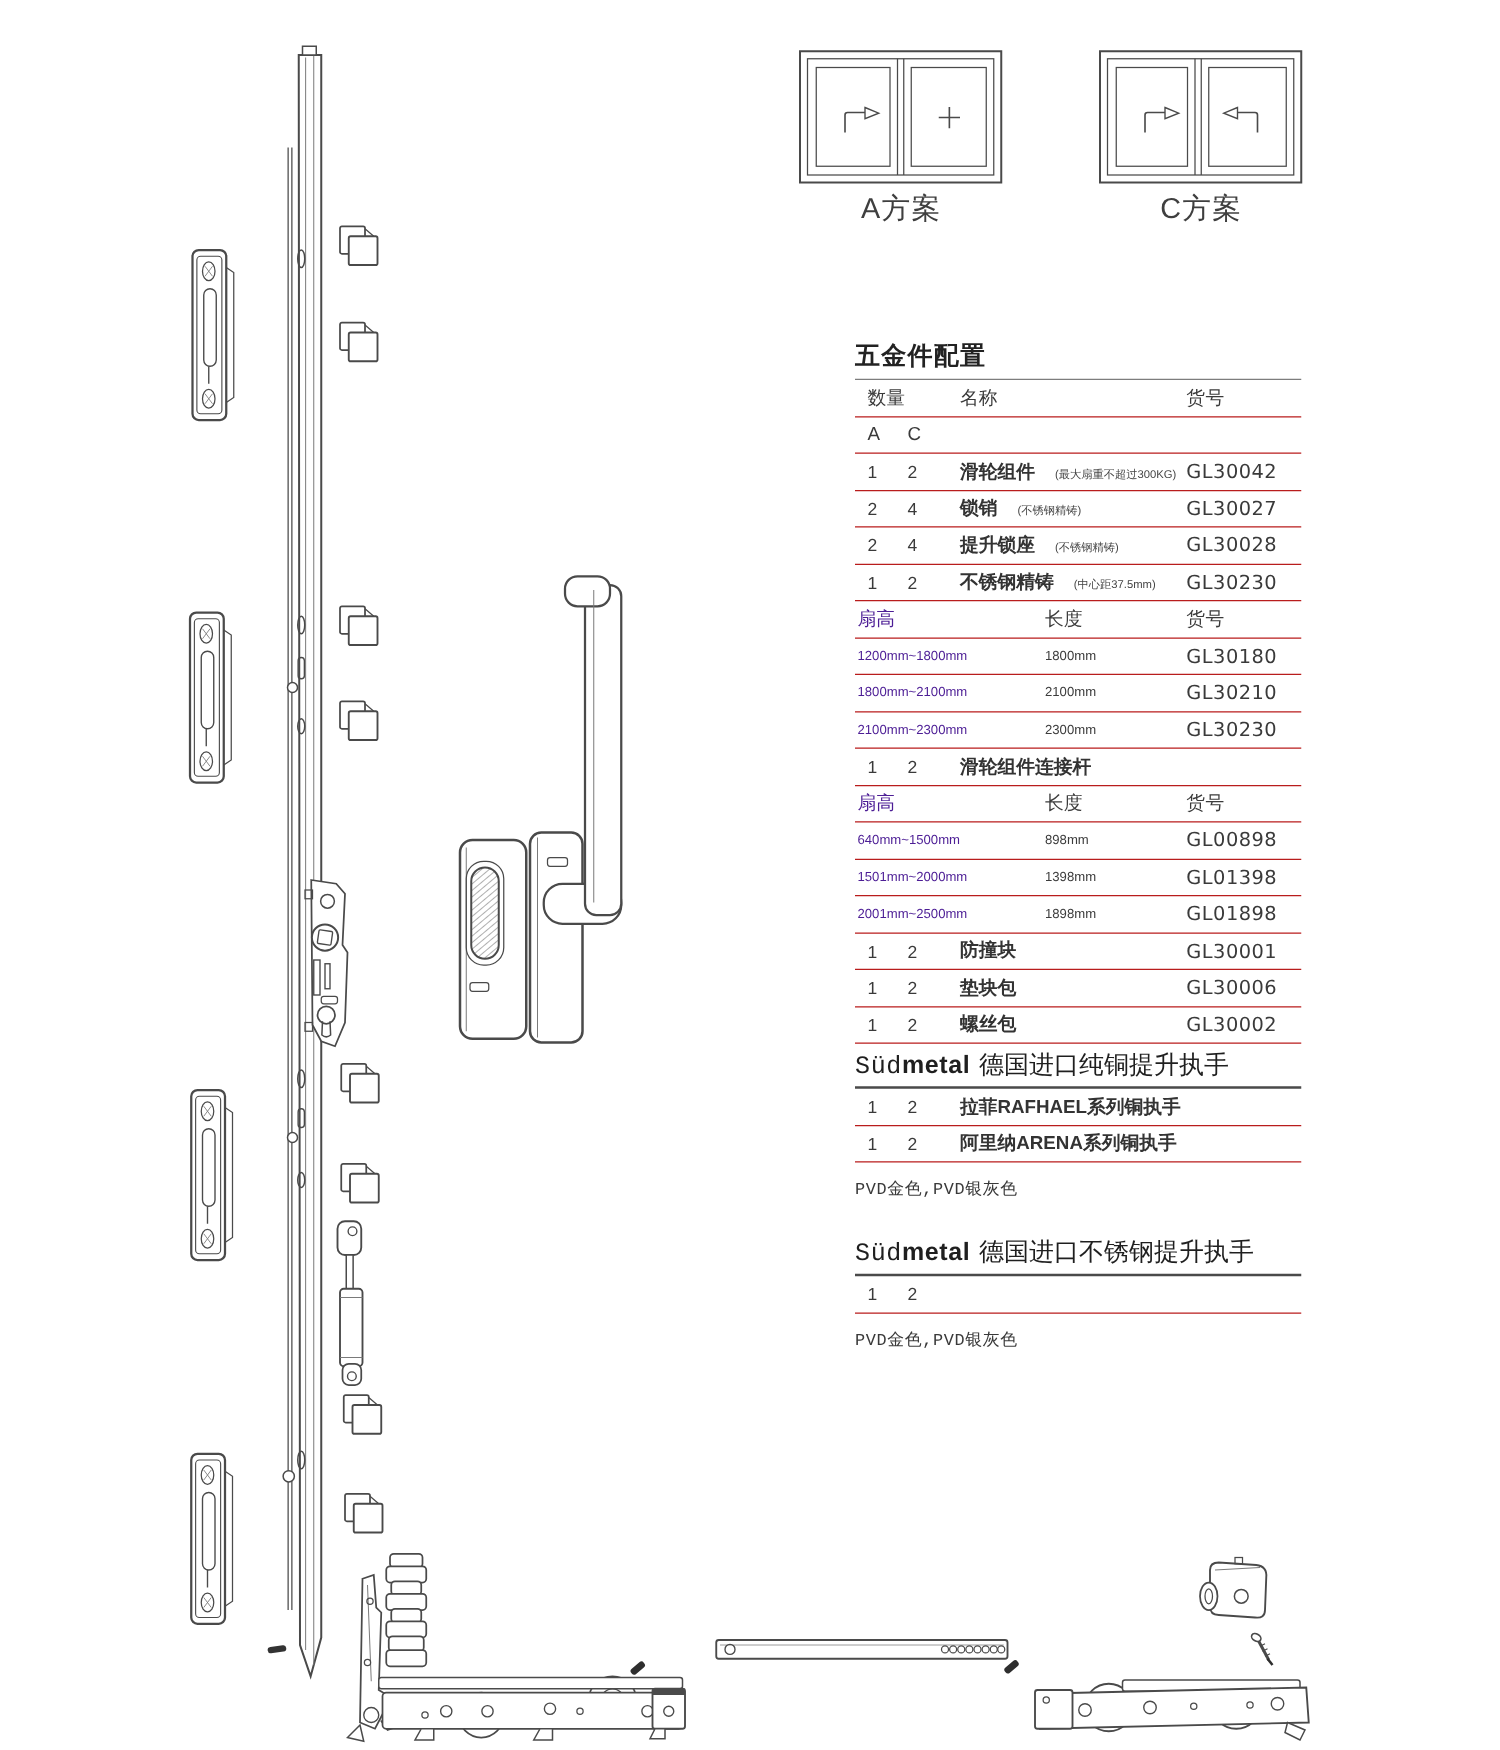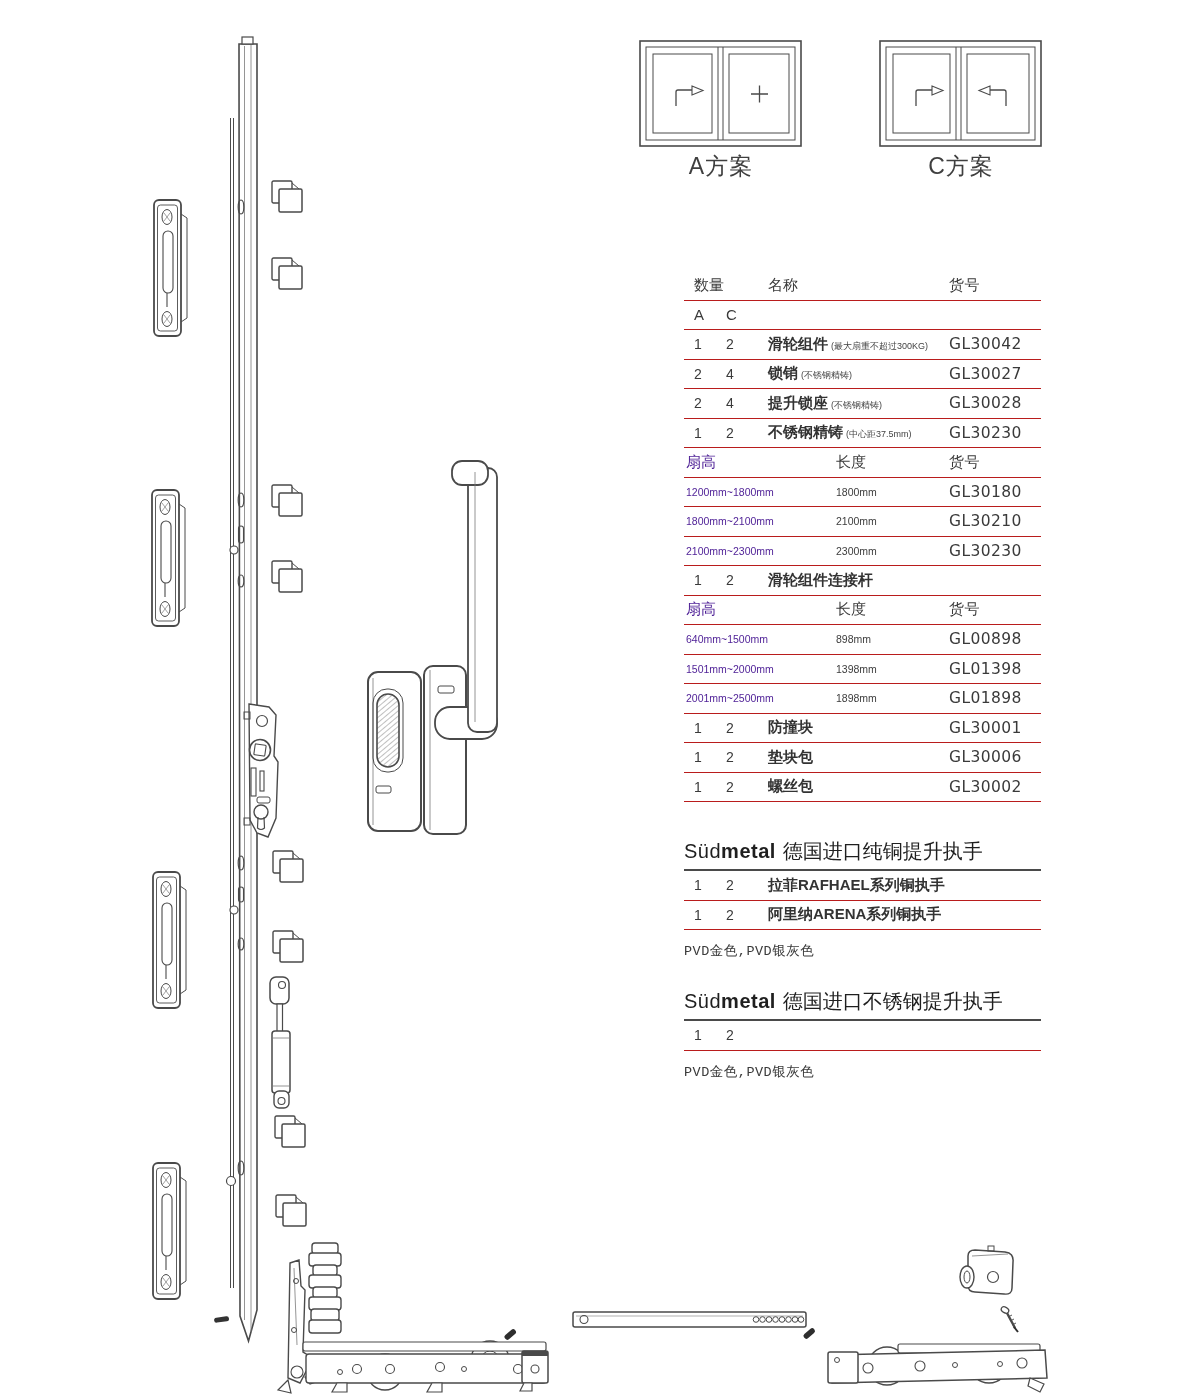--- a/index.html
+++ b/index.html
@@ -25,33 +25,33 @@
   .htable{position:absolute;left:684px;top:271px;width:357px;}
   .ttl{font-size:20px;font-weight:bold;color:#222;padding-bottom:5px;
        border-bottom:1px solid #7d7d7d;letter-spacing:1px;}
   .row{display:flex;align-items:center;height:28.5px;
        border-bottom:1px solid #b91c1c;font-size:14px;}
   .row.hdr{font-size:15px;color:#3a3a3a;}
   .ca{width:32px;padding-left:10px;flex:none;}
   .cc{width:42px;flex:none;}
   .cname{flex:1;min-width:0;white-space:nowrap;}
   .nm{font-size:15px;font-weight:600;color:#333;}
-  .nt{font-size:9px;color:#444;margin-left:3px;}
+  .nt{font-size:9px;color:#444;margin-left:16px;}
   .ccode{width:92px;flex:none;font-family:"DejaVu Sans","Liberation Sans",sans-serif;
          font-size:15.5px;color:#3a3a3a;letter-spacing:.4px;}
   .cfan{width:150px;flex:none;font-size:10.5px;color:#4c1d95;padding-left:2px;}
   .clen{flex:1;font-size:10.5px;color:#3c3c3c;}
   .subh .cfan,.subh .clen{font-size:15px;}
 
   
   .bsec{position:absolute;left:684px;width:357px;}
   #brass-section{top:838px;} #steel-section{top:988px;}
   .sec-title{font-size:20px;color:#1f1f1f;padding-bottom:4px;
              border-bottom:2px solid #4a4a4a;white-space:nowrap;}
-  .brand-l{font-weight:400;letter-spacing:.5px;}
+  .brand-l{font-weight:400;letter-spacing:.5px;font-family:Liberation Mono, monospace;}
   .brand-b{font-weight:700;letter-spacing:.5px;}
   .sec-cn{font-weight:400;margin-left:7px;}
   .pvd-note{margin-top:12px;font-size:13.5px;color:#3a3a3a;letter-spacing:.5px;font-family:Liberation Mono, monospace;}
 </style>
 </head>
 <body>
 
 <div id="stage">
 
 <svg id="art" width="1200" height="1400" viewBox="0 0 1200 1400">
@@ -265,20 +265,21 @@
     <line x1="1007" y1="1313" x2="1015" y2="1328" stroke="#4a4a4a" stroke-width="2.4"></line>
     <path d="M1008,1317 l4,-2 M1010,1321 l4,-2 M1012,1325 l4,-2" class="ln2" stroke-width="0.9"></path>
     <path d="M1014,1327 l4,5" stroke="#2e2e2e" stroke-width="2" fill="none"></path>
   </g>
 </svg>
 
 <div id="label-a" class="scheme-label">A方案</div>
 <div id="label-c" class="scheme-label">C方案</div>
 
 <div class="htable">
+  <div class="ttl">五金件配置</div>
 
   <div class="row hdr">
     <span class="ca" style="width:74px;">数量</span>
     <span class="cname">名称</span>
     <span class="ccode" style="font-family:inherit;font-size:15px;">货号</span>
   </div>
 
   <div class="row hdr">
     <span class="ca">A</span>
     <span class="cc">C</span>

